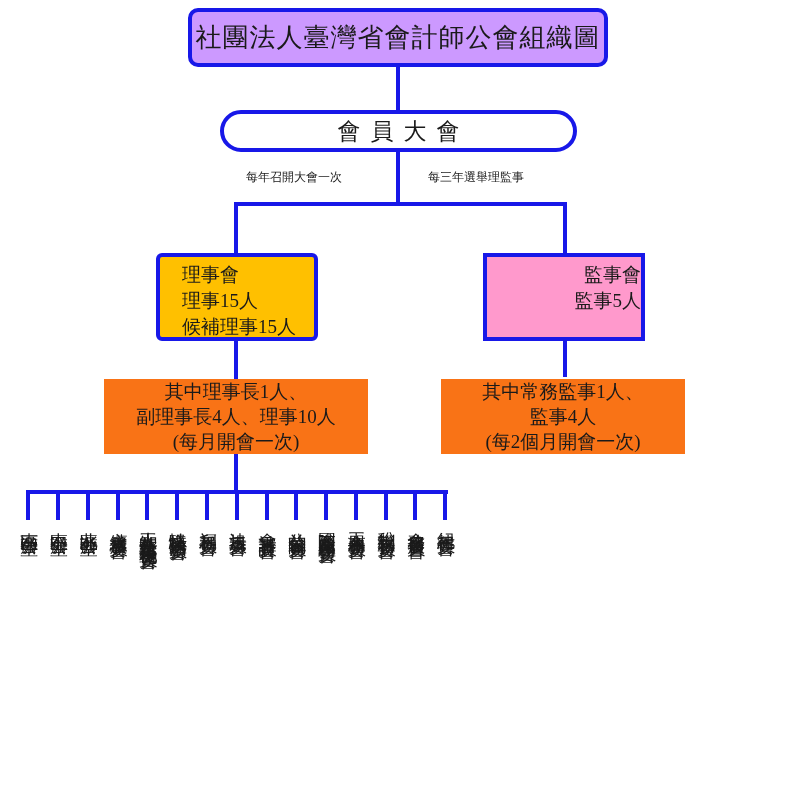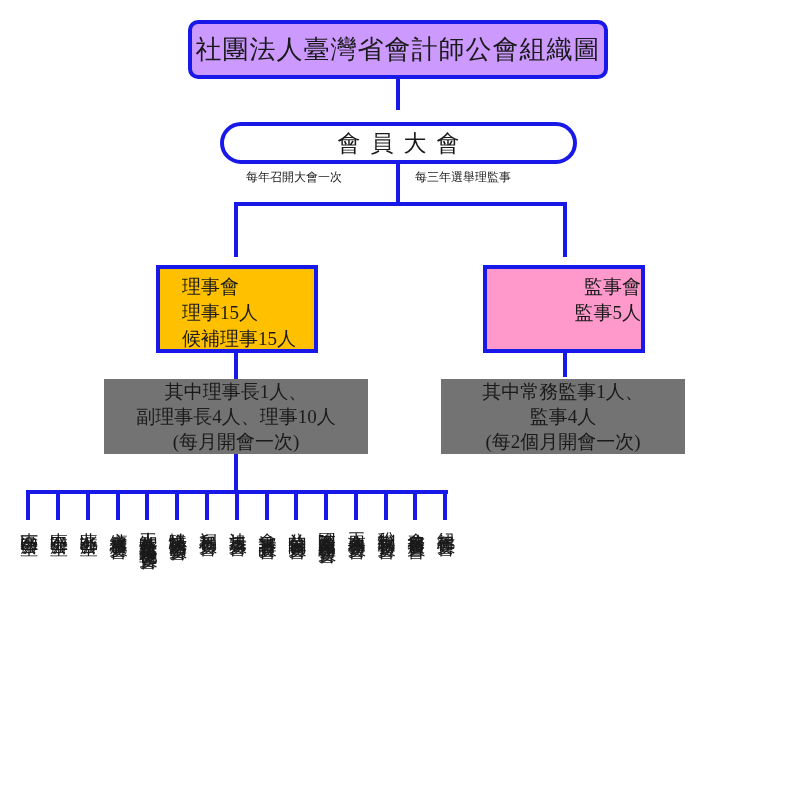--- a/index.html
+++ b/index.html
@@ -11,44 +11,44 @@
   }
   html,body{margin:0;padding:0;background:#fff;}
   #canvas{
     position:relative;width:800px;height:800px;background:#fff;overflow:hidden;
     font-family:"Liberation Serif","DejaVu Serif",serif;color:var(--ink);
   }
   .vline{position:absolute;width:4px;background:var(--line);z-index:1;}
   .hline{position:absolute;height:4px;background:var(--line);z-index:1;}
   .node{
     position:absolute;box-sizing:border-box;border:4px solid var(--line);
-    background:#fff;z-index:2;margin-top:12px;
+    background:#fff;z-index:2;
   }
   .title-box{
     left:188px;top:8px;width:420px;height:59px;border-radius:10px;
     background:var(--title-fill);display:flex;align-items:center;justify-content:center;
     font-size:26px;letter-spacing:1px;
   }
   .pill{
     left:220px;top:110px;width:357px;height:42px;border-radius:23px;
     display:flex;align-items:center;justify-content:center;
     font-size:23px;letter-spacing:10px;text-indent:10px;
   }
   .edge-label{
     position:absolute;top:169px;width:200px;text-align:center;font-size:12px;z-index:2;
   }
   .org-box{
     top:253px;width:162px;height:88px;
     font-size:19px;line-height:26px;padding:5px 0 0 22px;
   }
-  .board-box{left:156px;background:var(--board-fill);}
+  .board-box{left:156px;background:var(--board-fill);border-radius:6px;}
   .sup-box{left:483px;background:var(--sup-fill);text-align:right;}
   .note{
     position:absolute;top:379px;text-align:center;font-size:19px;line-height:25px;
-    background:#737373;z-index:2;
+    background:#f97316;z-index:2;
   }
   .note-left{left:104px;width:264px;}
   .note-right{left:441px;width:244px;}
   .v-label{
     position:absolute;writing-mode:vertical-rl;text-orientation:upright;
     font-size:18px;line-height:29.8px;letter-spacing:1.5px;z-index:2;white-space:nowrap;
   }
 </style>
 </head>
 <body>
@@ -66,21 +66,21 @@
 
   <div class="node title-box">
     <span>社團法人臺灣省會計師公會組織圖</span>
   </div>
 
   <div class="node pill">
     <span>會員大會</span>
   </div>
 
   <div class="edge-label" style="left:194px;">每年召開大會一次</div>
-  <div class="edge-label" style="left:363px;">每三年選舉理監事</div>
+  <div class="edge-label" style="left:376px;">每三年選舉理監事</div>
 
   <div class="node org-box board-box">
     <div>理事會</div>
     <div>理事15人</div>
     <div>候補理事15人</div>
   </div>
 
   <div class="node org-box sup-box">
     <div>監事會</div>
     <div>監事5人</div>

